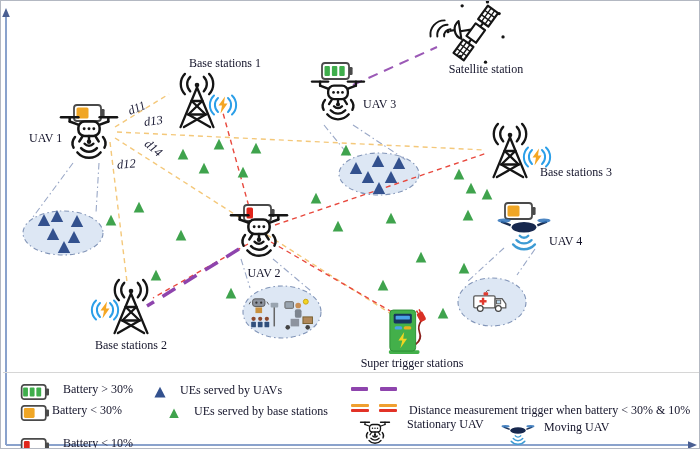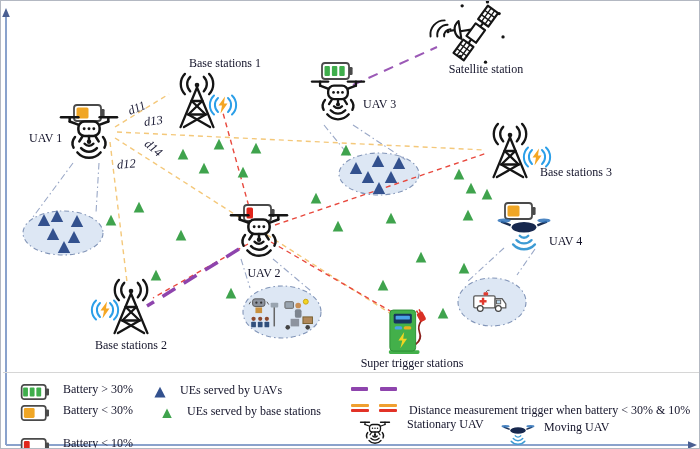--- a/index.html
+++ b/index.html
@@ -360,38 +360,38 @@
         <rect x="17.385" y="4.25" width="5.13" height="9.5" rx="0.95" fill="#3fae4c"></rect>
       </svg>
     <span class="txt" style="margin-left:11px">Battery &gt; 30%</span>
   </div>
   <div class="lg" style="left:19px;top:403px">
     <svg width="32" height="18" viewBox="0 0 34 18">
         <rect x="1.75" y="1.4000000000000004" width="25.65" height="15.2" rx="2.8499999999999996" class="batt-body"></rect>
         <rect x="27.4" y="5.2" width="3.42" height="7.6" rx="1.14" class="batt-tip"></rect>
         <rect x="4.125" y="3.7750000000000004" width="11.399999999999999" height="10.45" rx="1.4249999999999998" fill="#f0a625"></rect>
       </svg>
-    <span class="txt" style="margin-left:11px">Battery &lt; 30%</span>
+    <span class="txt" style="">Battery &lt; 30%</span>
   </div>
   <div class="lg" style="left:19px;top:436px">
     <svg width="32" height="18" viewBox="0 0 34 18">
         <rect x="1.75" y="1.4000000000000004" width="25.65" height="15.2" rx="2.8499999999999996" class="batt-body"></rect>
         <rect x="27.4" y="5.2" width="3.42" height="7.6" rx="1.14" class="batt-tip"></rect>
         <rect x="4.125" y="3.7750000000000004" width="6.175" height="10.45" rx="1.4249999999999998" fill="#e0251b"></rect>
       </svg>
     <span class="txt" style="margin-left:11px">Battery &lt; 10%</span>
   </div>
 
   <div class="lg" style="left:149px;top:383px">
     <svg width="20" height="18" viewBox="0 0 20 20">
         <polygon points="10,3 3.8,15.04 16.2,15.04" class="tb"></polygon>
       </svg>
     <span class="txt" style="margin-left:10px">UEs served by UAVs</span>
   </div>
-  <div class="lg" style="left:156px;top:404px">
+  <div class="lg" style="left:163px;top:404px">
     <svg width="20" height="18" viewBox="0 0 20 20">
         <polygon points="10,3.8 4.7,14.463999999999999 15.3,14.463999999999999" class="tg"></polygon>
       </svg>
     <span class="txt" style="margin-left:10px">UEs served by base stations</span>
   </div>
 
   <div class="lg" style="left:350px;top:386px">
     <span class="dash-purple">
         <i></i>
         <i></i>

